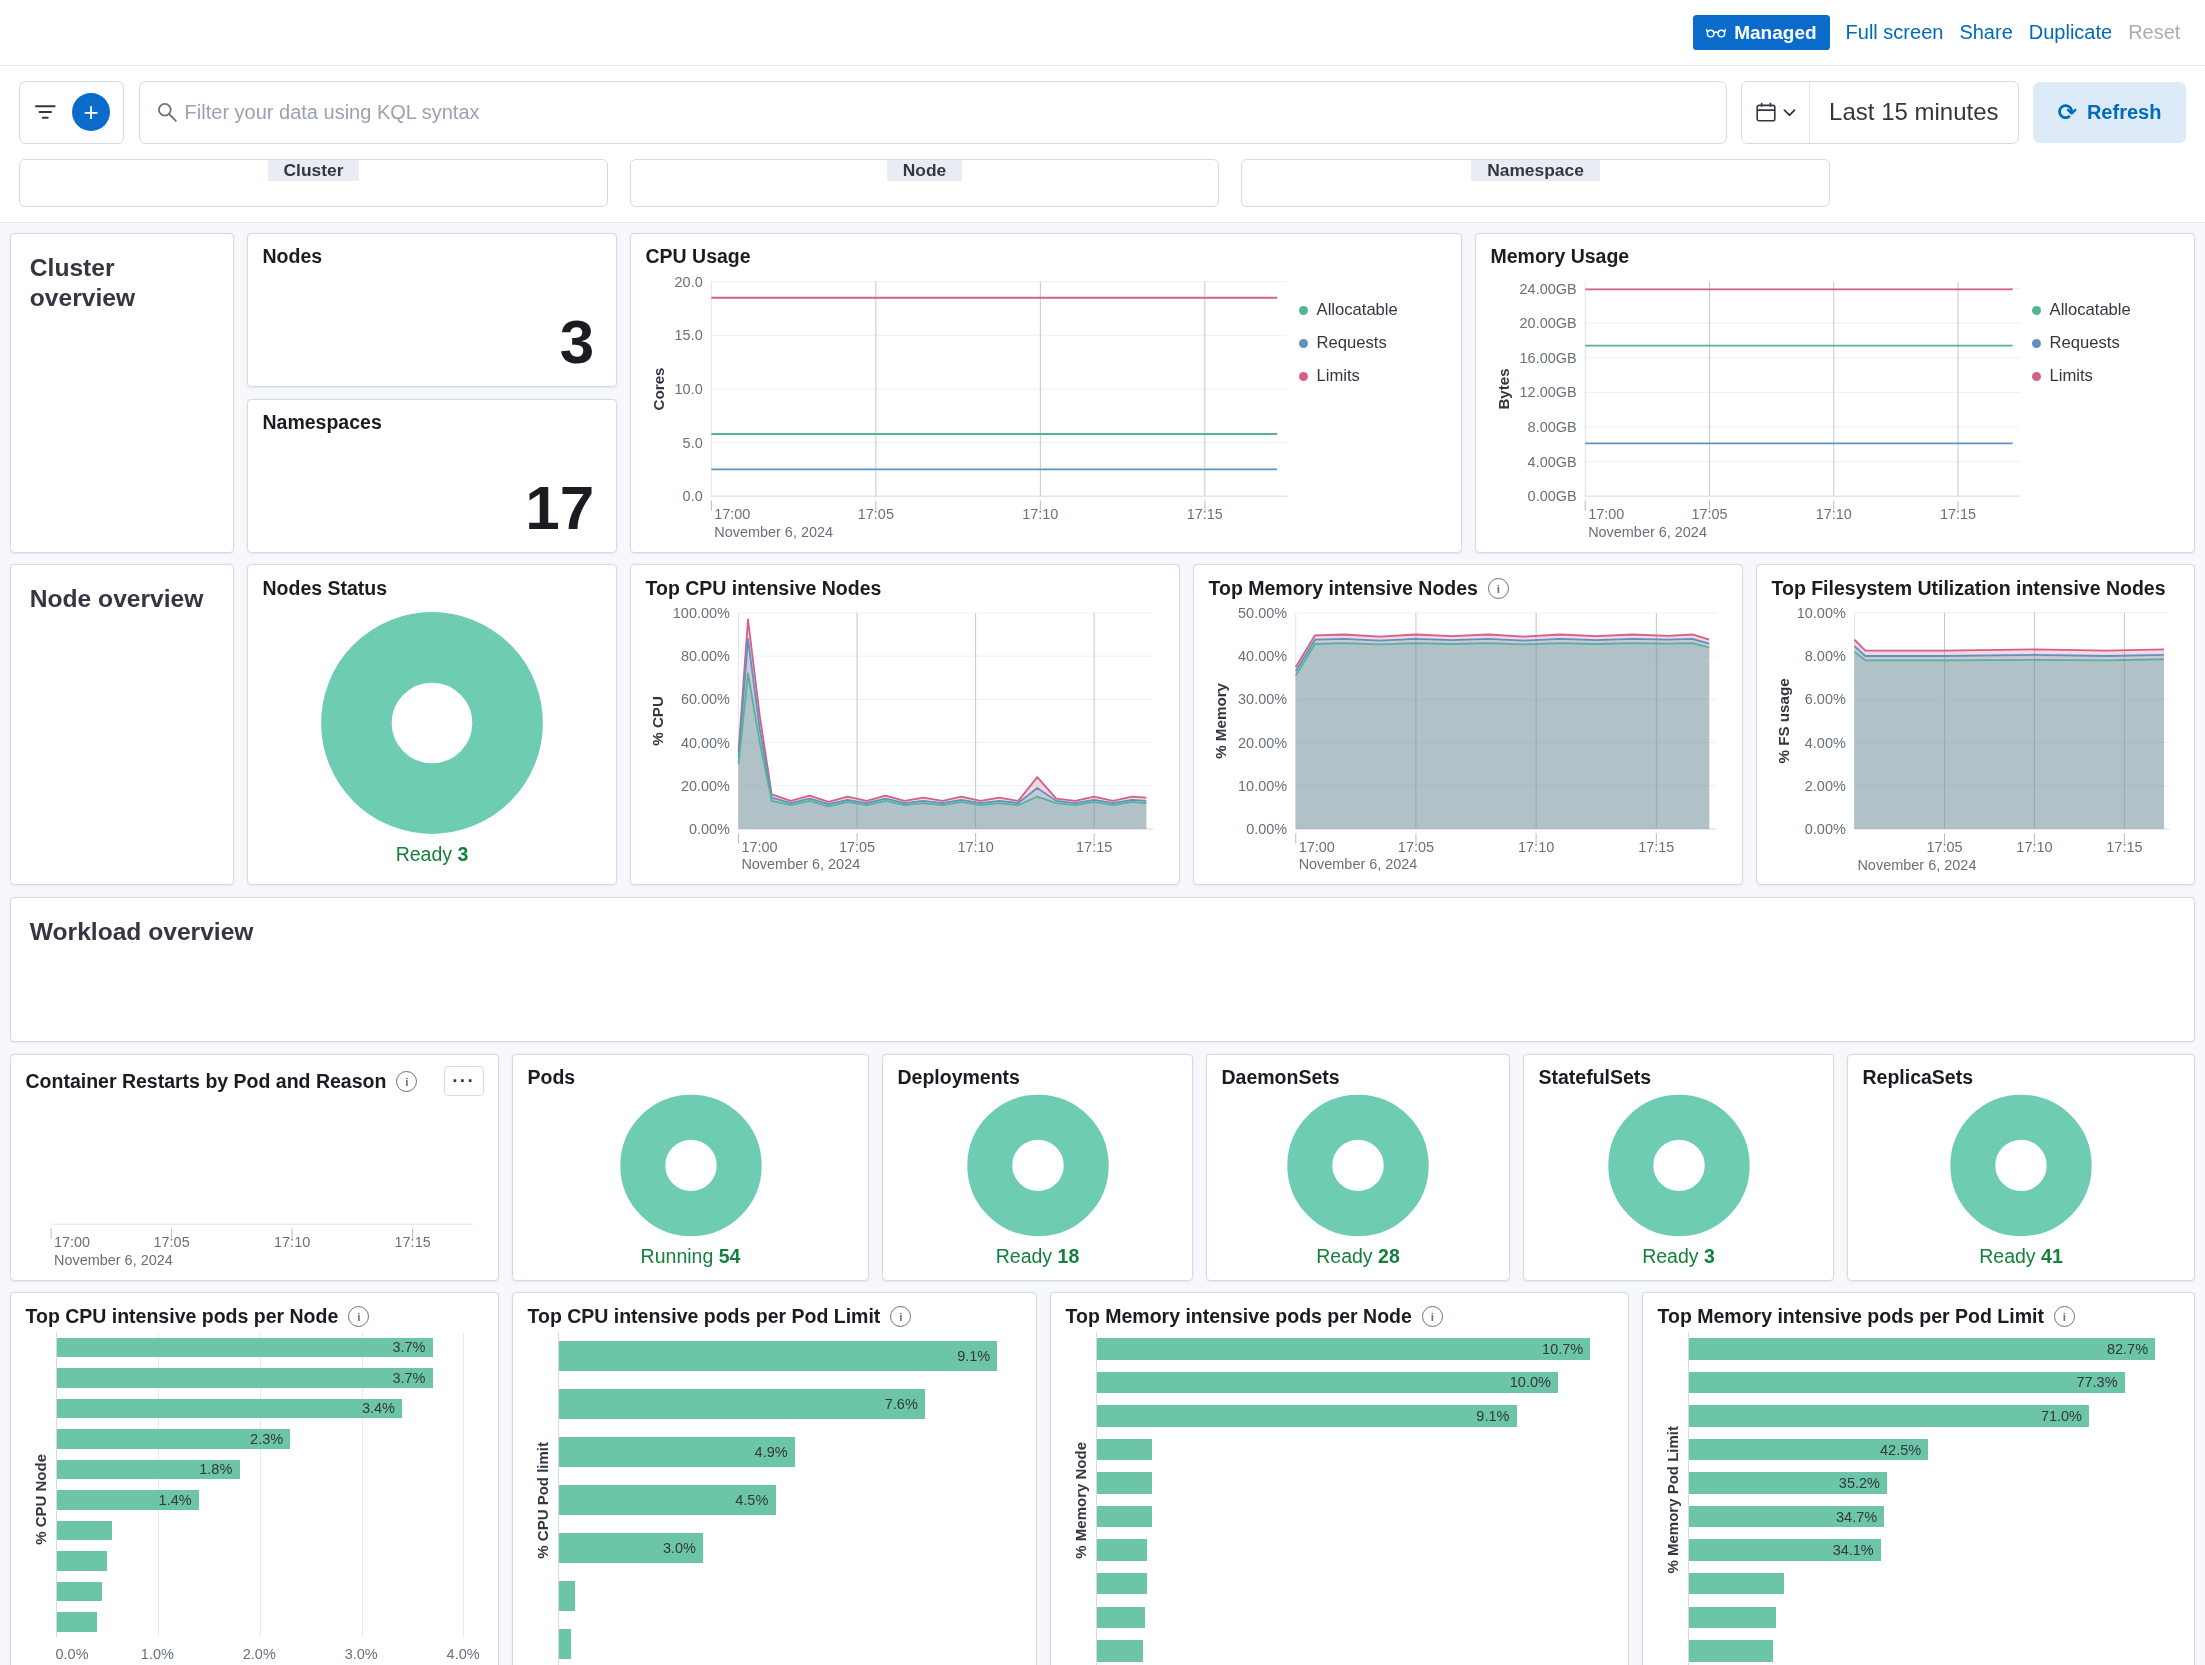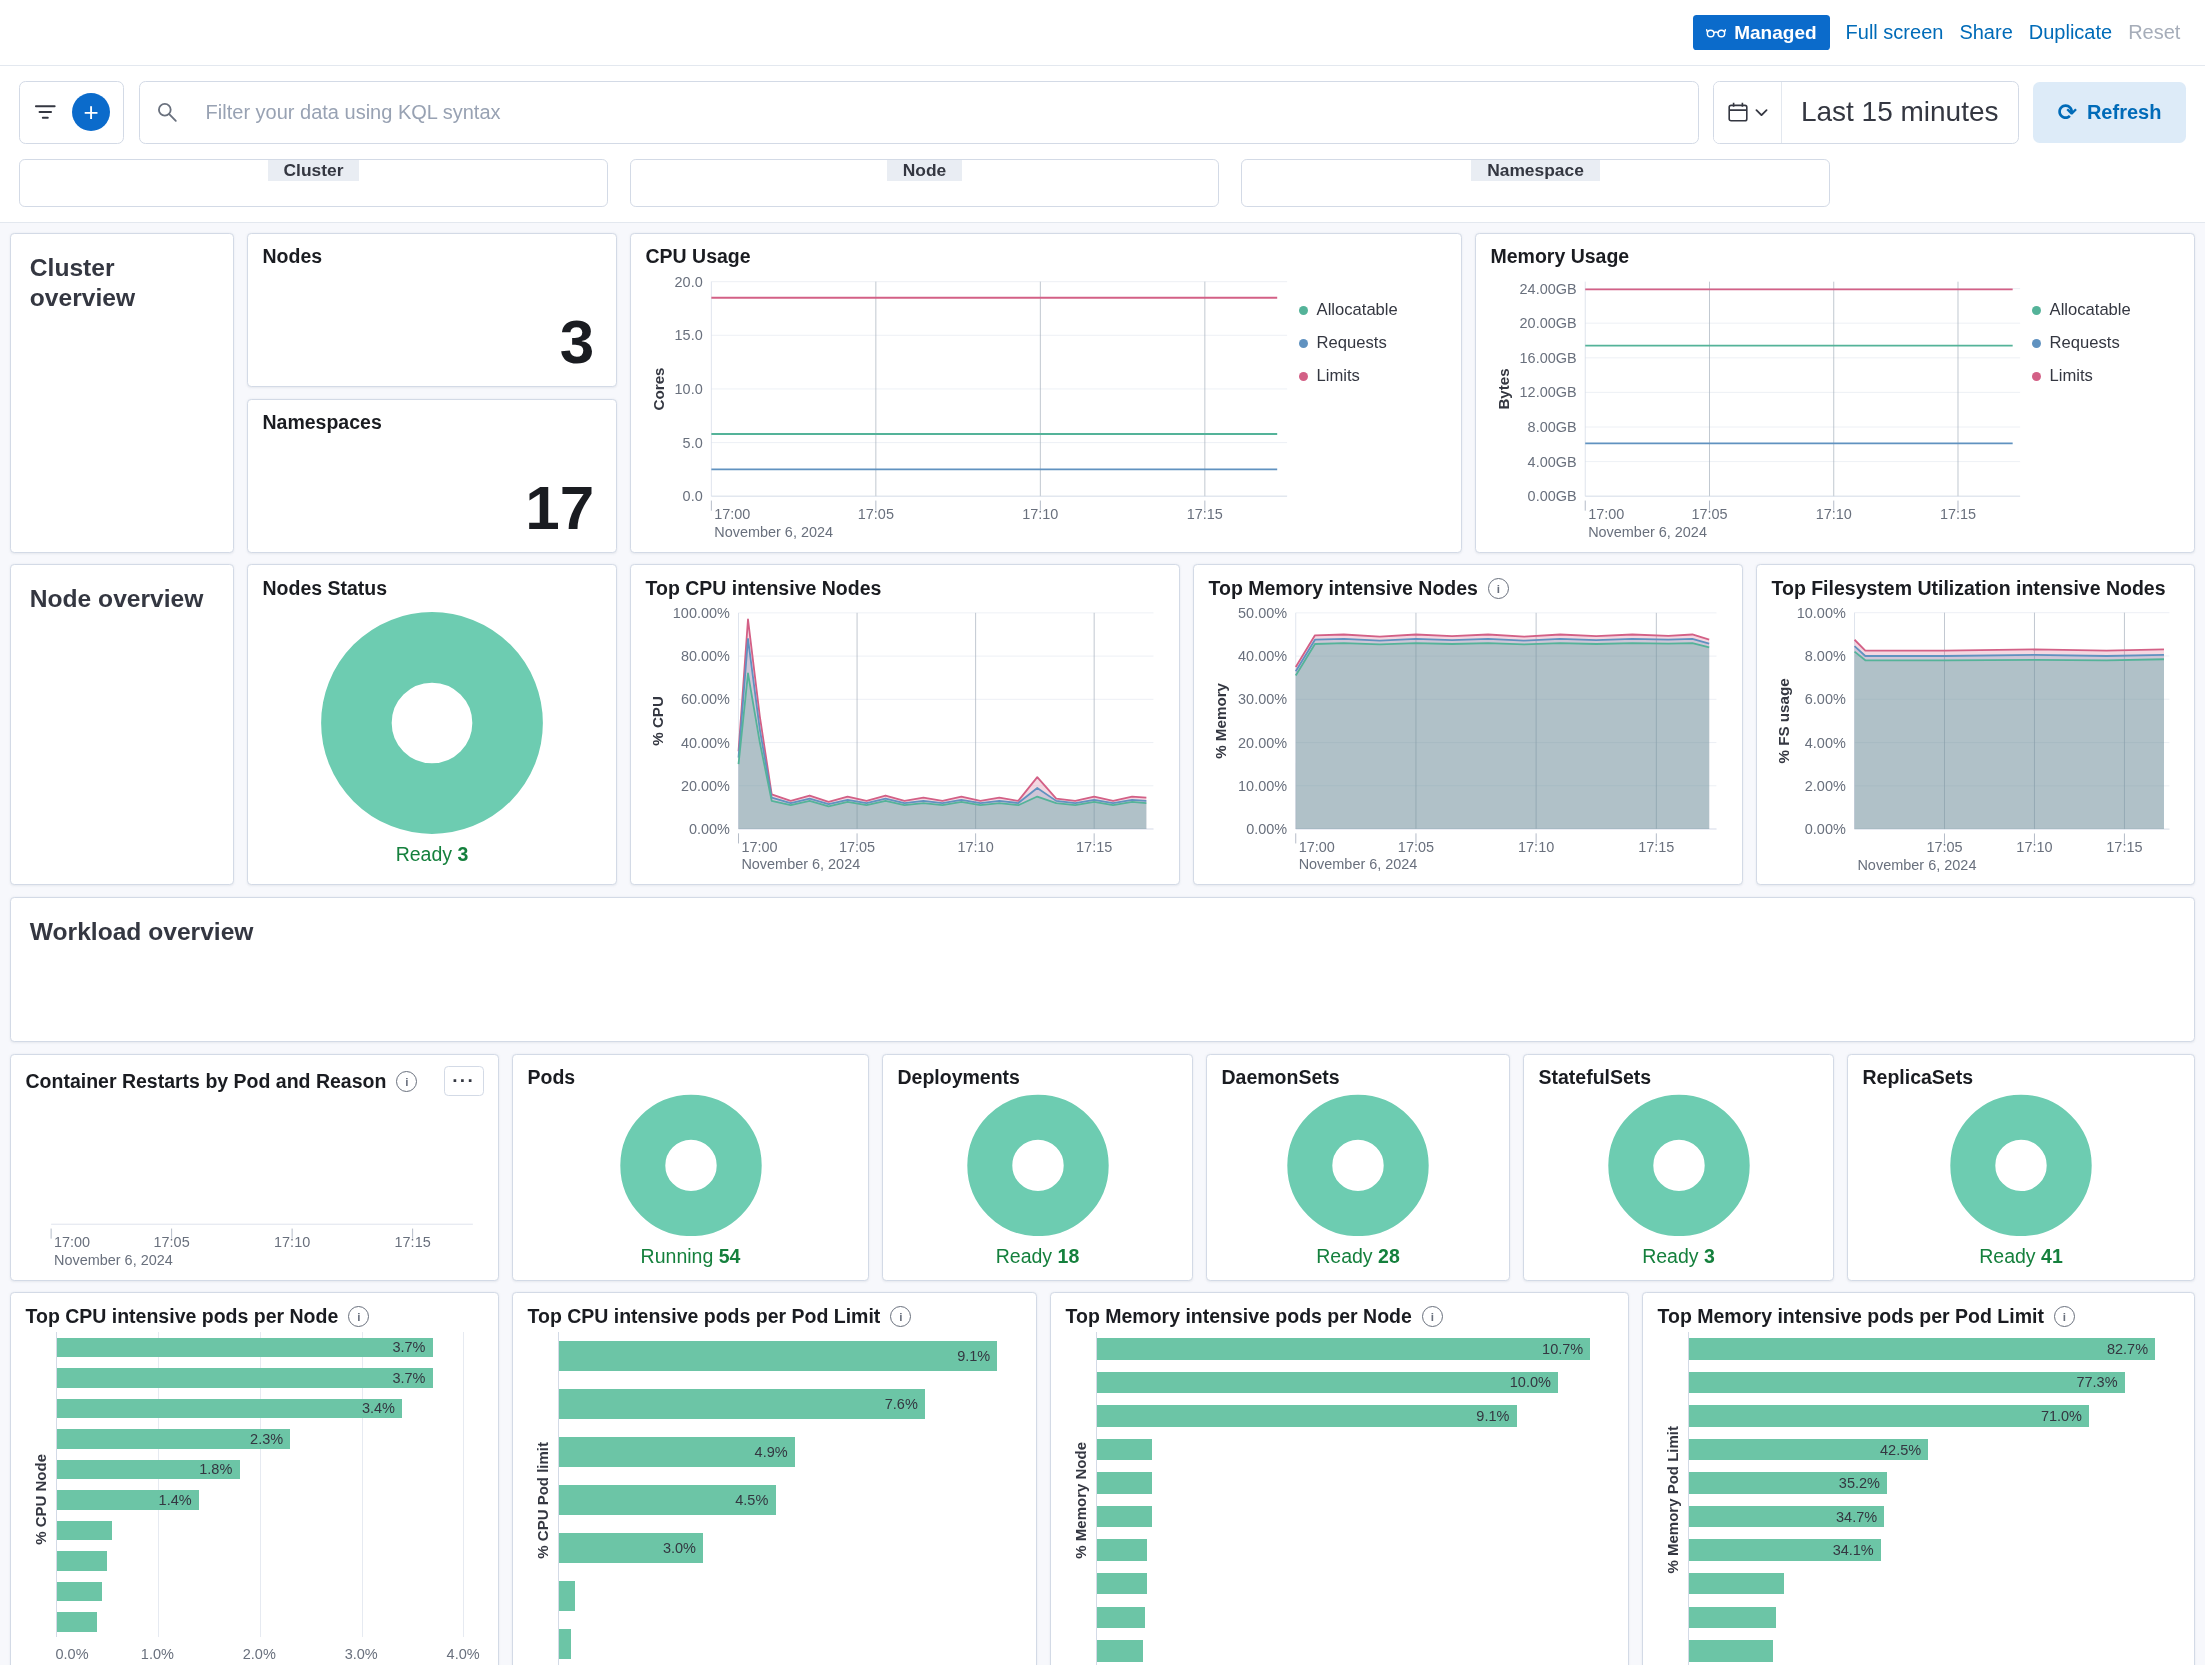--- a/index.html
+++ b/index.html
@@ -16,27 +16,27 @@
     font-size:19px;font-weight:700;padding:6.5px 13px;border-radius:3.6px;cursor:pointer;}
   .toolbar-link{color:#006BB8;font-size:20px;font-weight:500;cursor:pointer;}
   .toolbar-link.disabled{color:#A6ADB9;cursor:default;}
   
   .querybar{background:#fff;display:flex;align-items:center;gap:14.5px;padding:14.5px 19px;}
   .control{border:0.7px solid #D3DAE6;border-radius:6.5px;background:#fff;height:61px;display:flex;align-items:center;}
   .filter-group{padding:0 13px;gap:14.5px;}
   .filter-ic{cursor:pointer;display:flex;align-items:center;}
   .add-filter{width:38px;height:38px;border-radius:50%;background:#0B6BCB;color:#fff;font-size:26px;
     display:flex;align-items:center;justify-content:center;cursor:pointer;line-height:1;}
-  .search{flex:1;padding:0 16px;gap:26px;}
+  .search{flex:1;padding:0 16px;gap:5px;}
   .search input{border:none;outline:none;flex:1;font-size:20px;color:#343741;background:transparent;
     font-family:inherit;}
   .search input::placeholder{color:#98A2B3;}
   .datepicker{overflow:hidden;}
   .dp-cal{display:flex;align-items:center;gap:5.8px;padding:0 13px;height:100%;border-right:0.7px solid #E3E8EF;cursor:pointer;background:#fff;}
-  .dp-range{padding:0 19px;font-size:28px;color:#343741;cursor:pointer;white-space:nowrap;}
+  .dp-range{padding:0 19px;font-size:24px;color:#343741;cursor:pointer;white-space:nowrap;}
   .refresh-btn{height:61px;border:none;border-radius:6.5px;background:#DDEBF8;color:#006BB8;
     font-size:20px;font-weight:600;display:flex;align-items:center;gap:10px;padding:0 24.6px;
     cursor:pointer;font-family:inherit;}
   .refresh-ic{font-size:23px;line-height:1;}
   
   .filterbar{background:#fff;display:flex;gap:22px;padding:1.4px 19px 14.5px;border-bottom:0.7px solid #E3E8EF;}
   .filter-select{width:587px;height:46px;border:0.7px solid #D3DAE6;border-radius:5.8px;background:#fff;
     display:flex;align-items:center;overflow:hidden;cursor:pointer;flex-direction:column;}
   .filter-label{background:#E9EDF3;height:100%;display:flex;align-items:center;padding:0 16px;
     font-weight:700;font-size:17.4px;color:#343741;}

